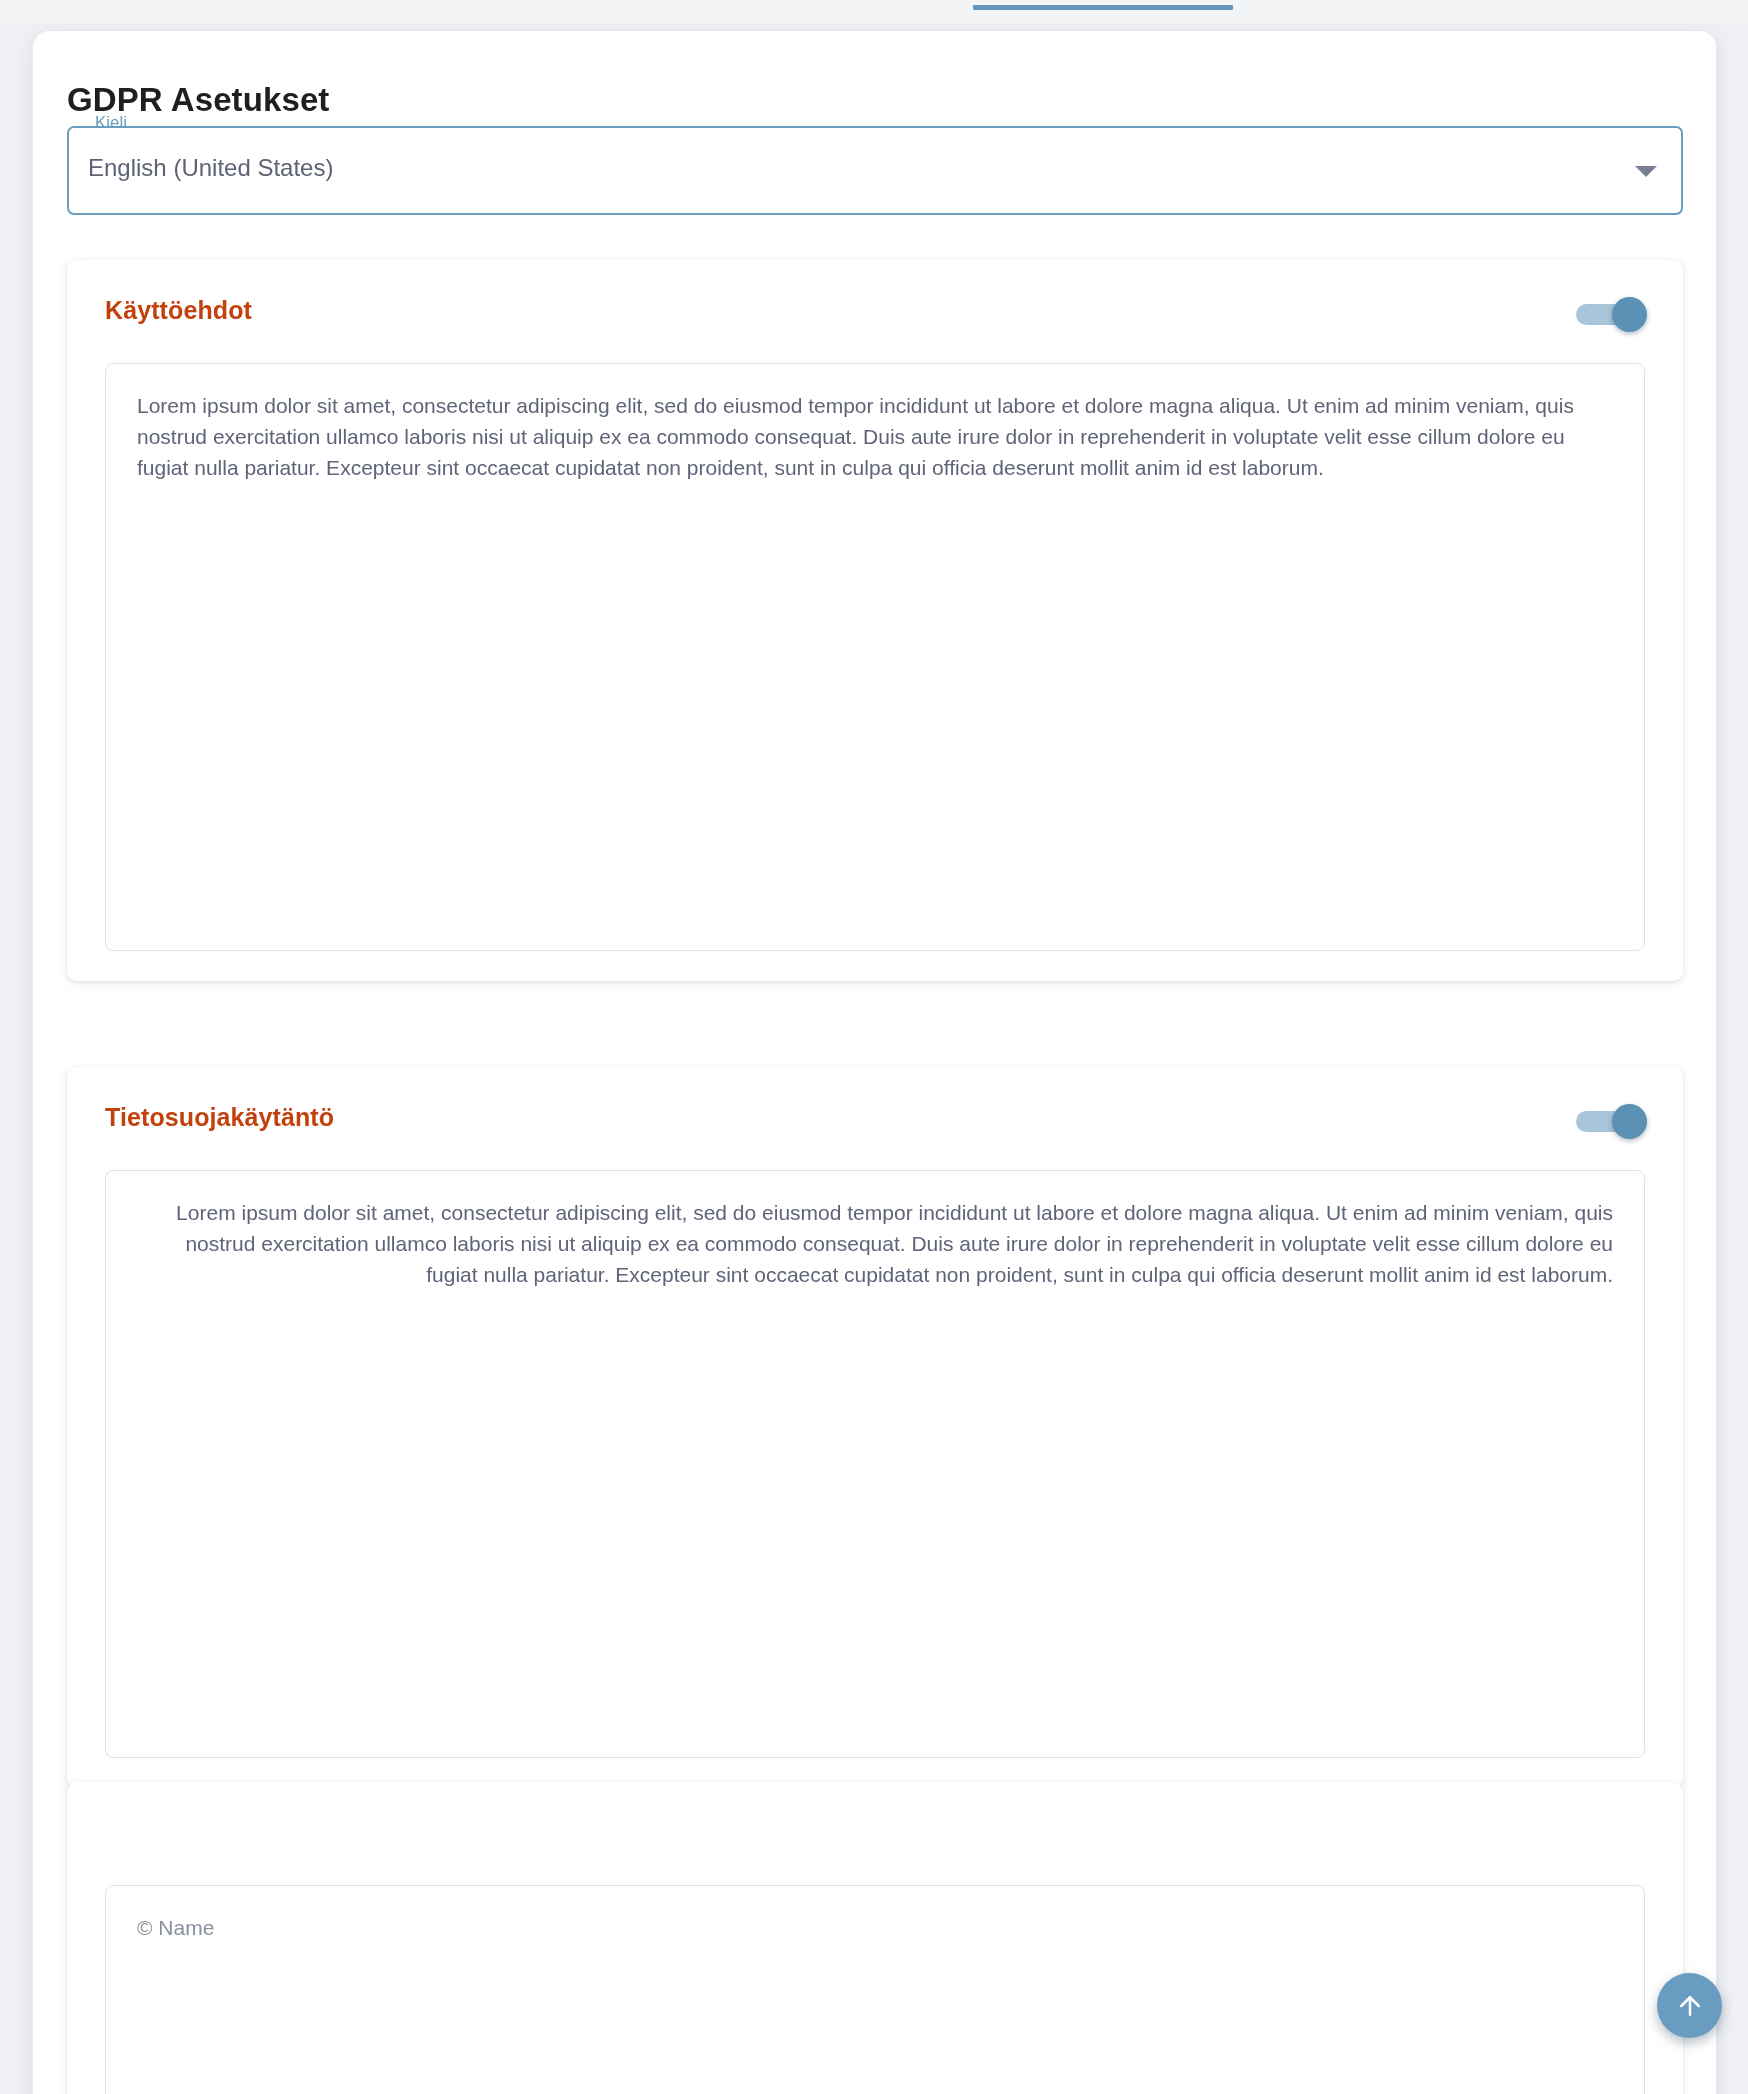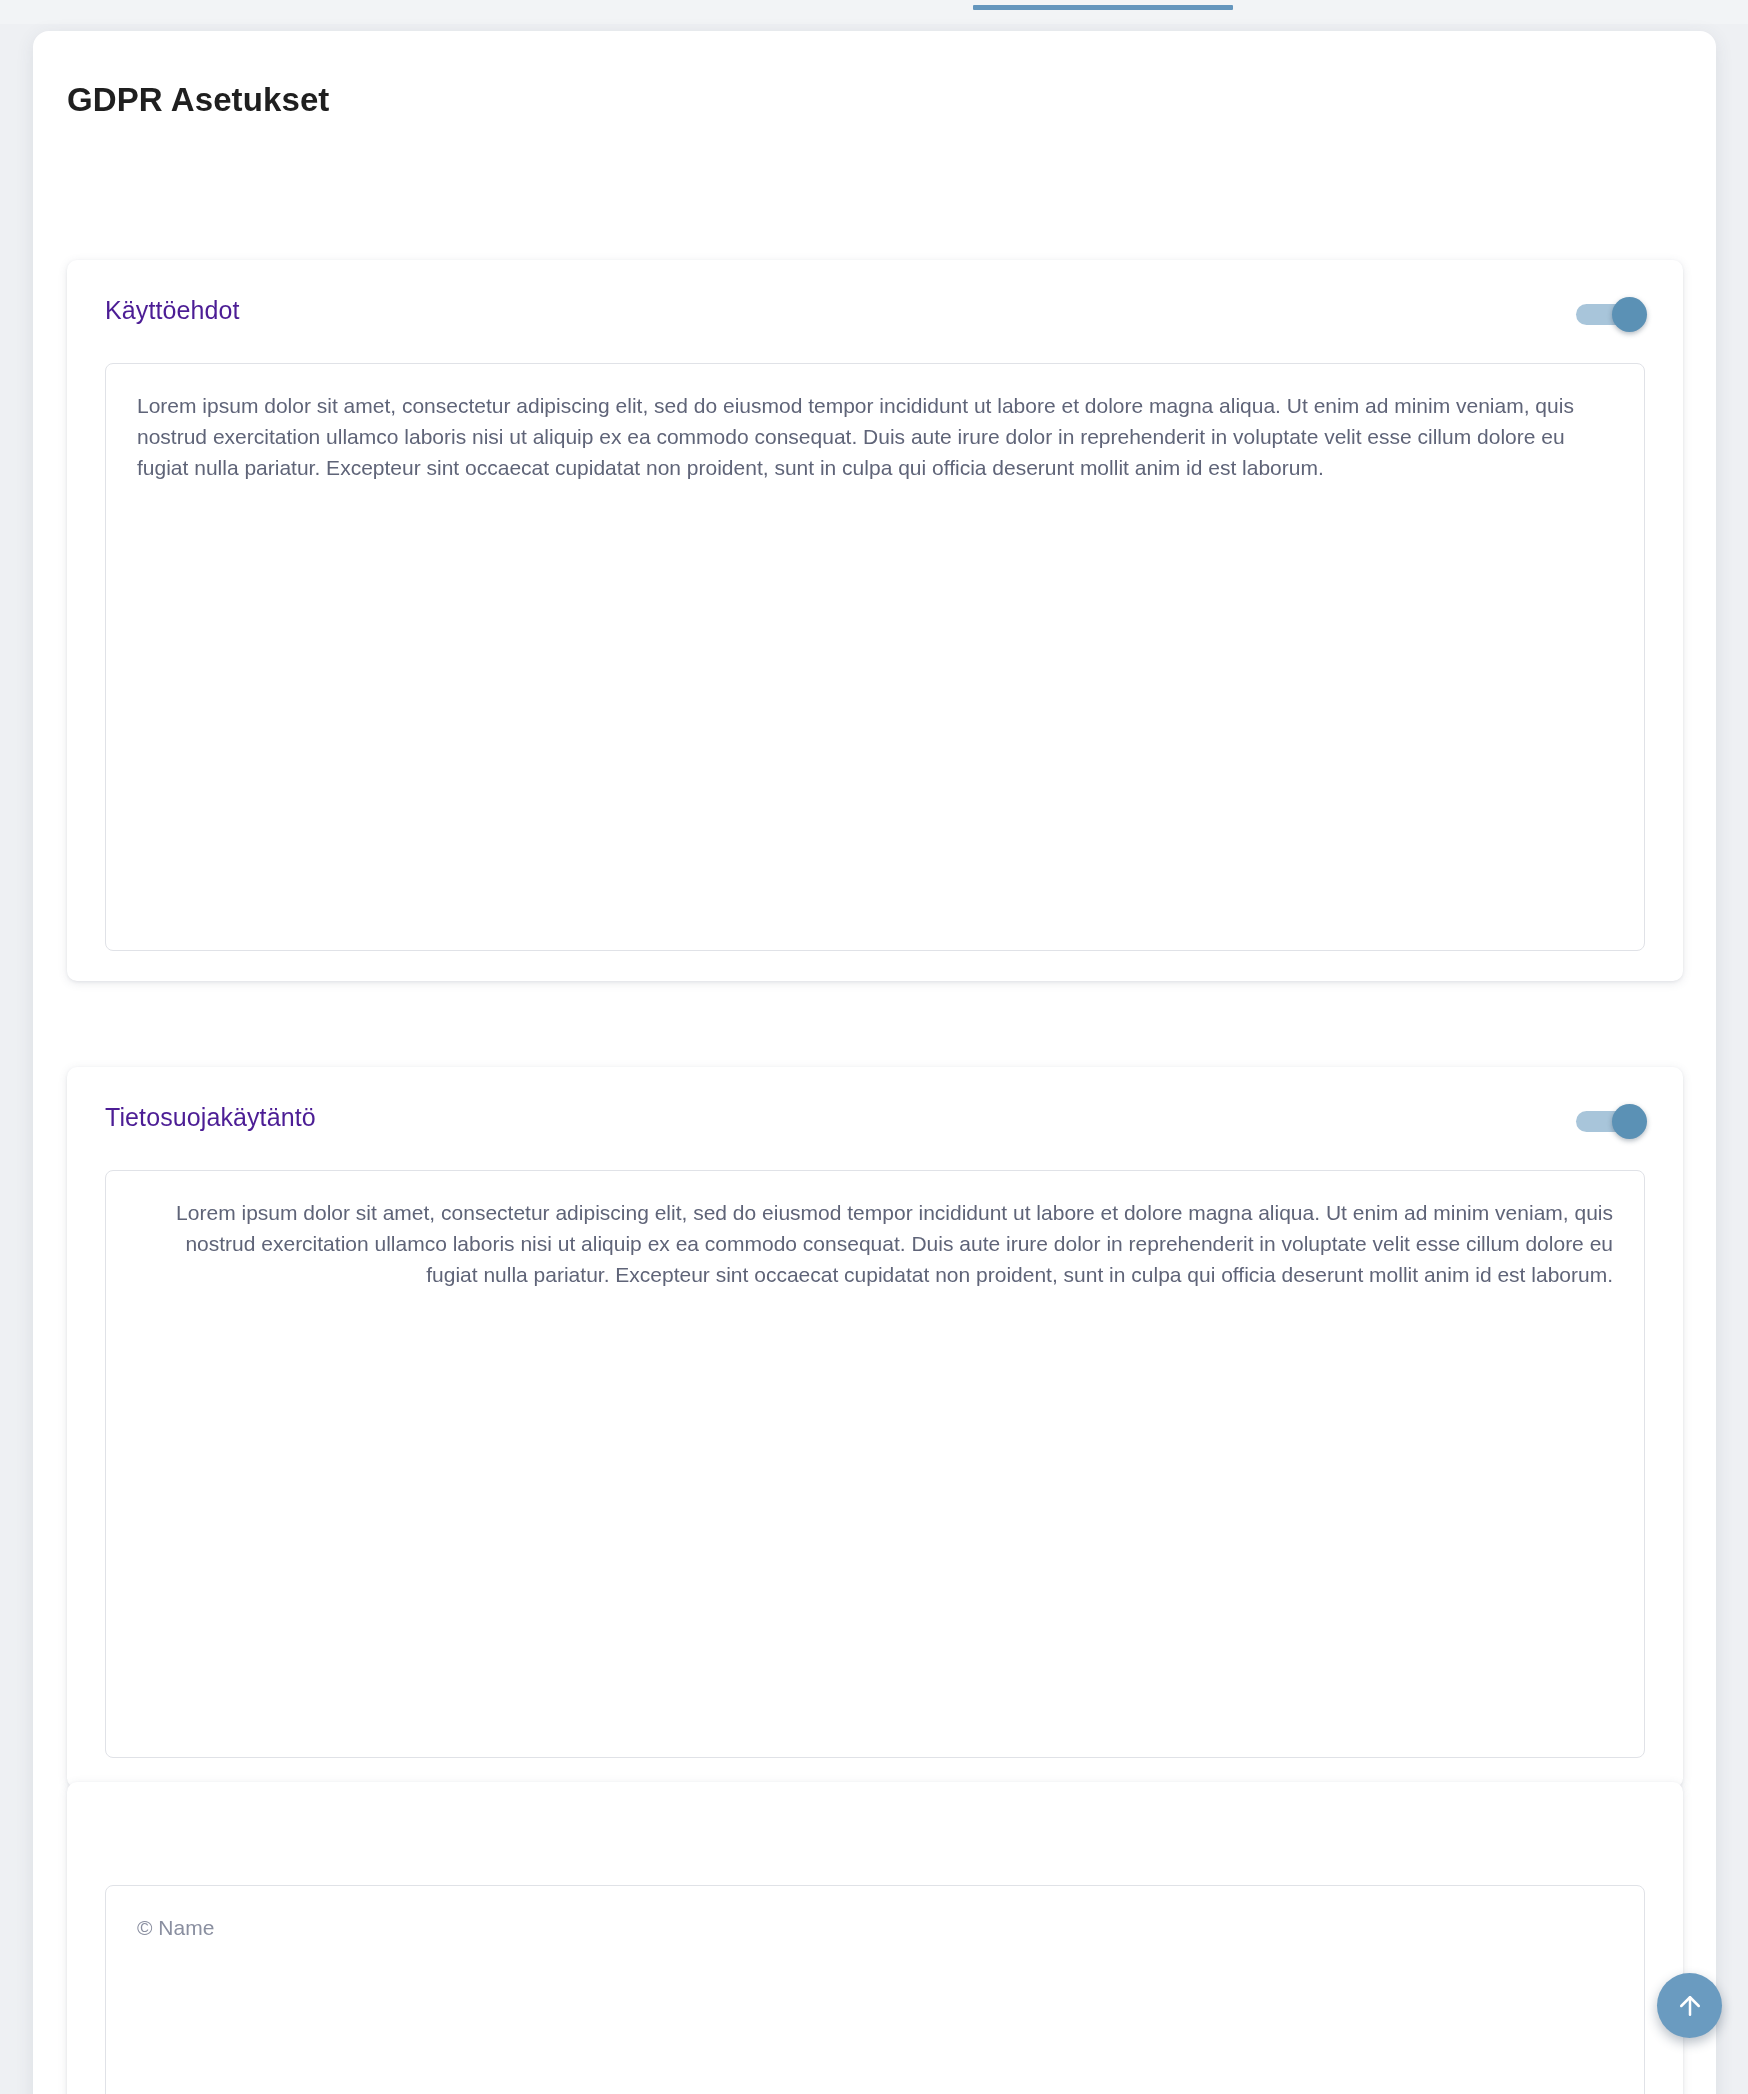--- a/index.html
+++ b/index.html
@@ -123,22 +123,22 @@
 
   .section-head {
     position: relative;
     height: 107px;
   }
   .section-title {
     position: absolute;
     top: 36px;
     left: 38px;
     font-size: 25px;
-    font-weight: 400;
-    color: #4c1d95;
+    font-weight: 700;
+    color: #c2410c;
     letter-spacing: 0.1px;
   }
 
   
   .toggle {
     position: absolute;
     top: 40px;
     right: 36px;
     width: 71px;
     height: 28px;
@@ -202,20 +202,27 @@
 <body>
 
 <div class="tabstrip">
   <div class="tab-indicator"></div>
 </div>
 
 <div class="page-card">
 
   <div class="page-title">GDPR Asetukset</div>
 
+  <div class="select-wrap">
+    <div class="select-fieldset"></div>
+    <div class="select-notch"></div>
+    <div class="select-label">Kieli</div>
+    <div class="select-value">English (United States)</div>
+    <div class="select-arrow"></div>
+  </div>
 
   <div class="section-card" id="card-terms">
     <div class="section-head">
       <div class="section-title">Käyttöehdot</div>
       <div class="toggle">
         <div class="toggle-track"></div>
         <div class="toggle-thumb"></div>
       </div>
     </div>
     <div class="textbox">Lorem ipsum dolor sit amet, consectetur adipiscing elit, sed do eiusmod tempor incididunt ut labore et dolore magna aliqua. Ut enim ad minim veniam, quis nostrud exercitation ullamco laboris nisi ut aliquip ex ea commodo consequat. Duis aute irure dolor in reprehenderit in voluptate velit esse cillum dolore eu fugiat nulla pariatur. Excepteur sint occaecat cupidatat non proident, sunt in culpa qui officia deserunt mollit anim id est laborum.</div>

